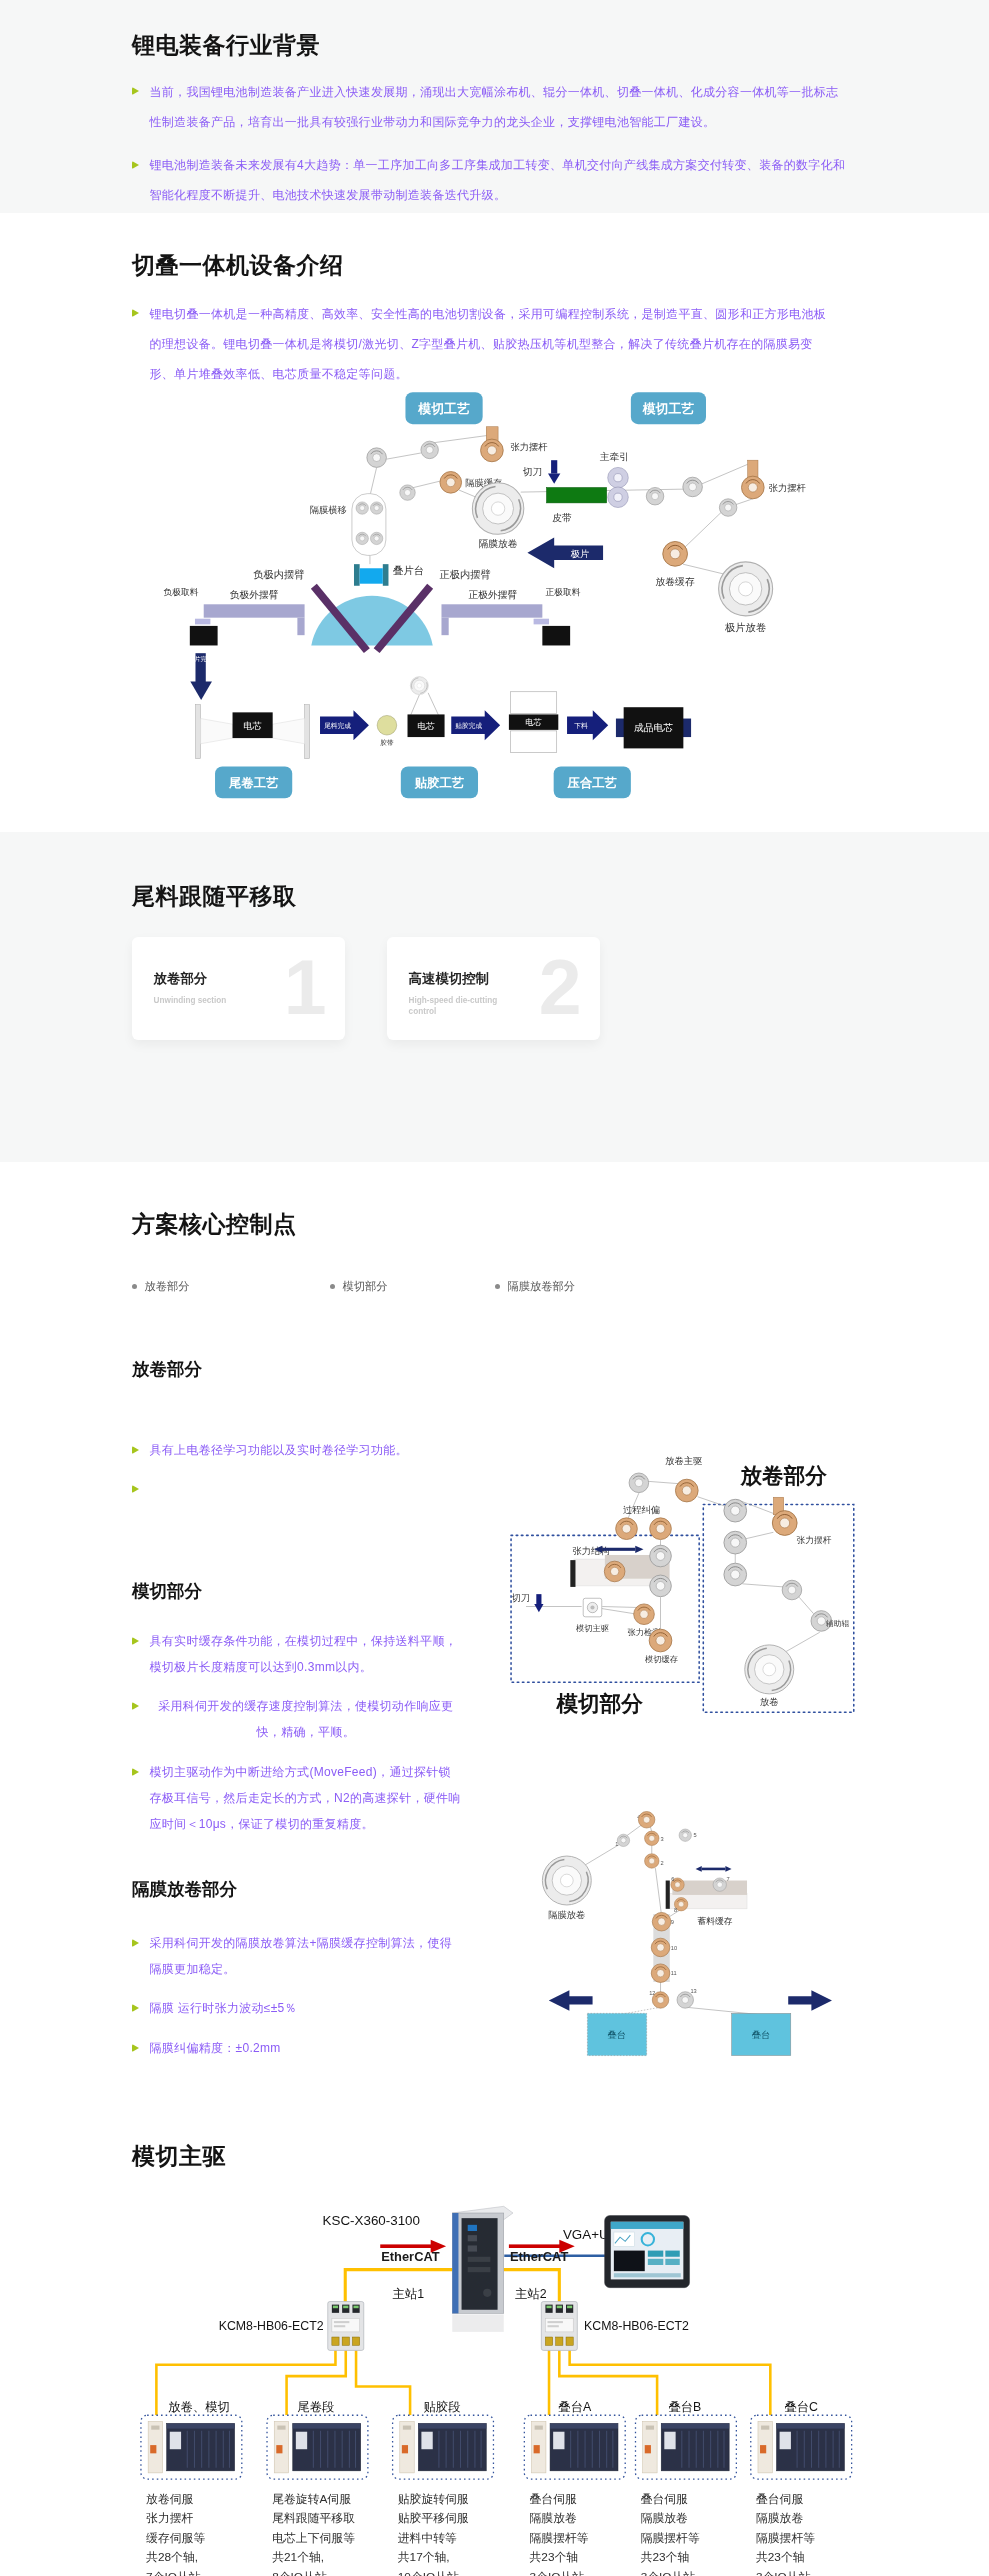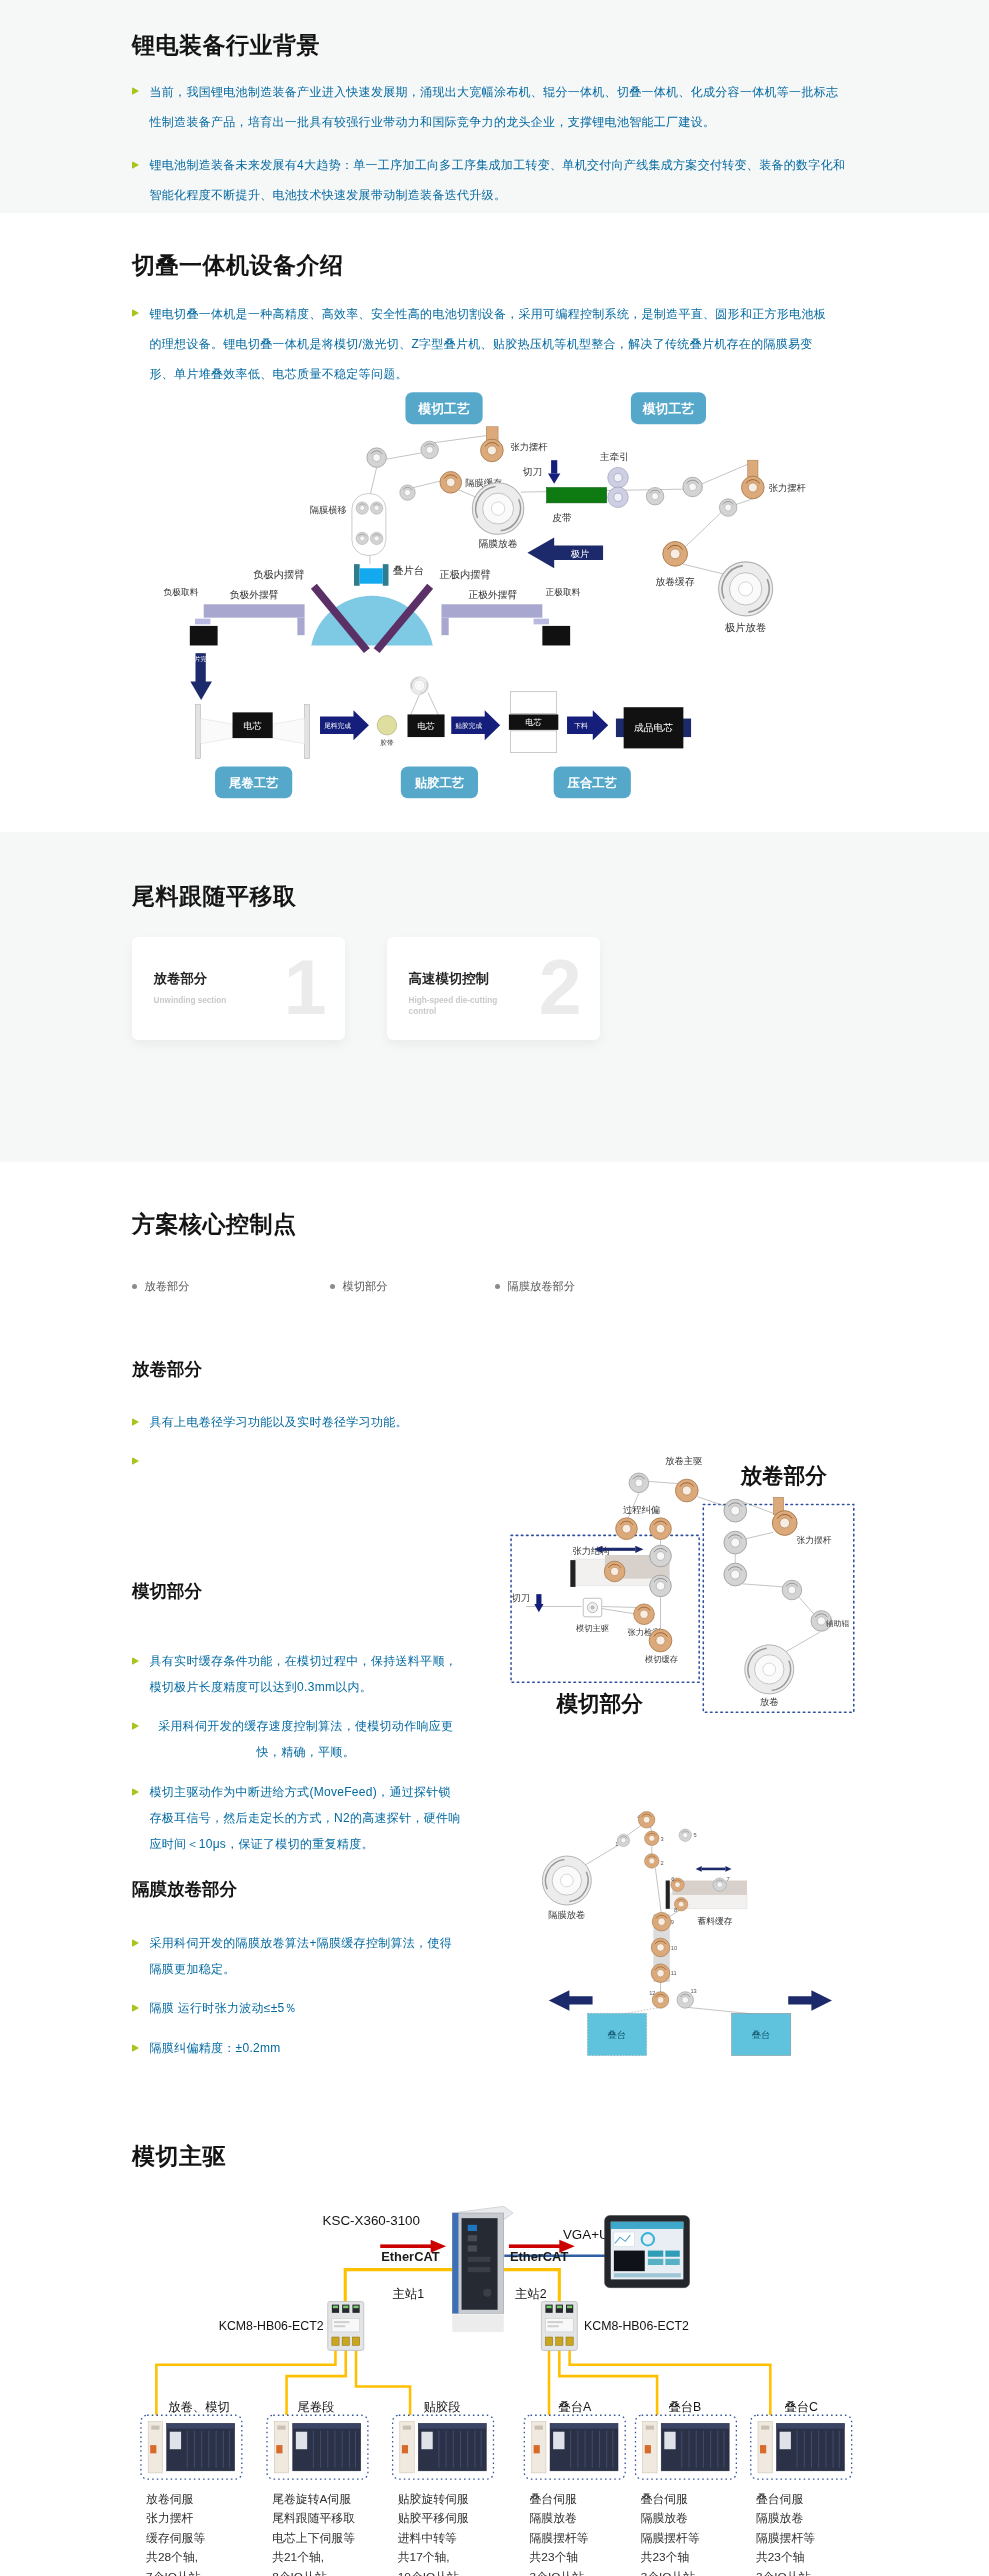--- a/index.html
+++ b/index.html
@@ -6,21 +6,21 @@
   html,body { background:#fff; }
   body { width:990px; font-family:"Liberation Sans","DejaVu Sans",sans-serif; color:#333; }
   .page { position:relative; width:990px; height:3550px; overflow:hidden; background:#fff; }
   .sec { position:relative; width:100%; }
   .sec.gray { background:#f6f7f7; }
   .wrap { position:relative; width:726px; margin:0 auto; height:100%; }
   .h1 { font-size:23px; font-weight:700; color:#141414; letter-spacing:0.5px; }
   .h2 { font-size:17.5px; font-weight:700; color:#141414; }
   
   .blist { list-style:none; }
-  .blist li { position:relative; padding-left:17.5px; font-size:12px; color:#0369a1; line-height:30px; letter-spacing:0.3px; }
+  .blist li { position:relative; padding-left:17.5px; font-size:12px; color:#8b5cf6; line-height:30px; letter-spacing:0.3px; }
   .blist li + li { margin-top:13.4px; }
   .tri { position:absolute; left:0; top:10.8px; width:0; height:0;
          border-left:7.7px solid #a6c51d; border-top:4.6px solid transparent; border-bottom:4.6px solid transparent;
          border-radius:1.5px; }
   
   .tp-row { display:flex; gap:42px; }
   .tp-card { position:relative; width:213px; height:103px; background:#fff; border-radius:6.2px;
              box-shadow:0 4.1px 10.3px rgba(0,0,0,0.05); padding:33px 0 0 21.6px; overflow:hidden; }
   .tp-card .tp-title { font-size:13.4px; font-weight:700; color:#262626; }
   .tp-card .tp-sub { margin-top:7.2px; width:108px; font-size:8.2px; color:#c9c9c9; font-weight:700; line-height:11.3px; }
@@ -229,21 +229,21 @@
     <div class="wrap">
       <div class="h1 abs" style="top:47px;">方案核心控制点</div>
 
       <div class="abs" style="top:117px; left:0; width:100%; height:15.5px;">
         <span class="dot-item" style="left:0;"><span class="dot"></span><span>放卷部分</span></span>
         <span class="dot-item" style="left:198px;"><span class="dot"></span><span>模切部分</span></span>
         <span class="dot-item" style="left:363px;"><span class="dot"></span><span>隔膜放卷部分</span></span>
       </div>
 
       <div class="h2 abs" style="top:195px;">放卷部分</div>
-      <ul class="blist abs" style="top:247px; width:330px;font-family:Liberation Serif, serif;">
+      <ul class="blist abs" style="top:275px; width:330px;font-family:Liberation Serif, serif;">
         <li style="line-height:26px;"><span class="tri" style="top:8.8px;"></span><span>具有上电卷径学习功能以及实时卷径学习功能。</span></li>
         <li style="line-height:26px;"><span class="tri" style="top:8.8px;"></span></li>
       </ul>
 
       <svg class="abs" style="left:332px; top:260px;" width="392" height="402" viewBox="0 0 760 780">
         <text x="620" y="118" text-anchor="middle" font-size="42" font-weight="bold" fill="#141414">放卷部分</text>
         <rect x="464" y="160" width="292" height="403" fill="none" stroke="#2f4f9e" stroke-width="3" stroke-dasharray="3 7" stroke-linecap="round"></rect>
         <rect x="91" y="220" width="365" height="285" fill="none" stroke="#2f4f9e" stroke-width="3" stroke-dasharray="3 7" stroke-linecap="round"></rect>
         <text x="263" y="560" text-anchor="middle" font-size="42" font-weight="bold" fill="#141414">模切部分</text>
 
@@ -303,21 +303,21 @@
         <circle cx="249" cy="360" r="4" fill="#bbb"></circle>
         <text x="249" y="406" text-anchor="middle" font-size="16" fill="#333">模切主驱</text>
         <use href="#rollO" transform="translate(349,373)"></use>
         <text x="349" y="414" text-anchor="middle" font-size="16" fill="#333">张力检测</text>
         <use href="#rollO" transform="translate(381,424) scale(1.1)"></use>
         <text x="383" y="466" text-anchor="middle" font-size="16" fill="#333">模切缓存</text>
       </svg>
 
       <div class="h2 abs" style="top:417px;">模切部分</div>
       <ul class="blist abs" style="top:466px; width:330px;">
-        <li style="line-height:26px;margin-top:20px;"><span class="tri" style="top:8.8px;"></span><span>具有实时缓存条件功能，在模切过程中，保持送料平顺，模切极片长度精度可以达到0.3mm以内。</span></li>
+        <li style="line-height:26px;"><span class="tri" style="top:8.8px;"></span><span>具有实时缓存条件功能，在模切过程中，保持送料平顺，模切极片长度精度可以达到0.3mm以内。</span></li>
         <li style="line-height:26px;text-align:center;"><span class="tri" style="top:8.8px;"></span><span>采用科伺开发的缓存速度控制算法，使模切动作响应更快，精确，平顺。</span></li>
         <li style="line-height:26px;"><span class="tri" style="top:8.8px;"></span><span>模切主驱动作为中断进给方式(MoveFeed)，通过探针锁存极耳信号，然后走定长的方式，N2的高速探针，硬件响应时间＜10μs，保证了模切的重复精度。</span></li>
       </ul>
 
       <div class="h2 abs" style="top:715px;">隔膜放卷部分</div>
       <ul class="blist abs" style="top:768px; width:330px;">
         <li style="line-height:26px;"><span class="tri" style="top:8.8px;"></span><span>采用科伺开发的隔膜放卷算法+隔膜缓存控制算法，使得隔膜更加稳定。</span></li>
         <li style="line-height:26px;"><span class="tri" style="top:8.8px;"></span><span>隔膜 运行时张力波动≤±5％</span></li>
         <li style="line-height:26px;"><span class="tri" style="top:8.8px;"></span><span>隔膜纠偏精度：±0.2mm</span></li>
       </ul>

